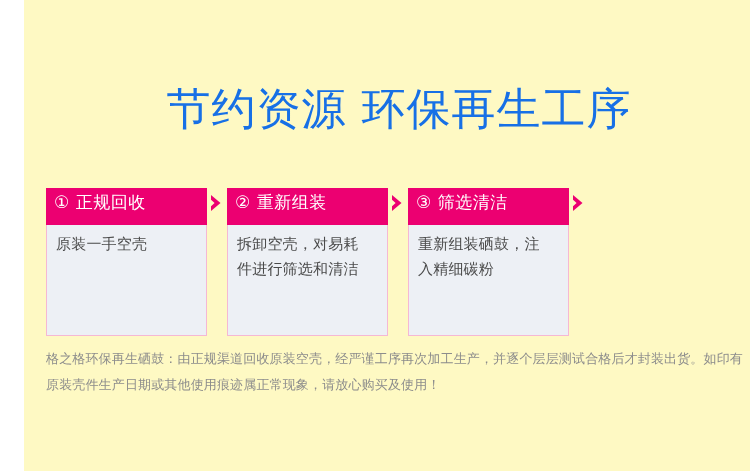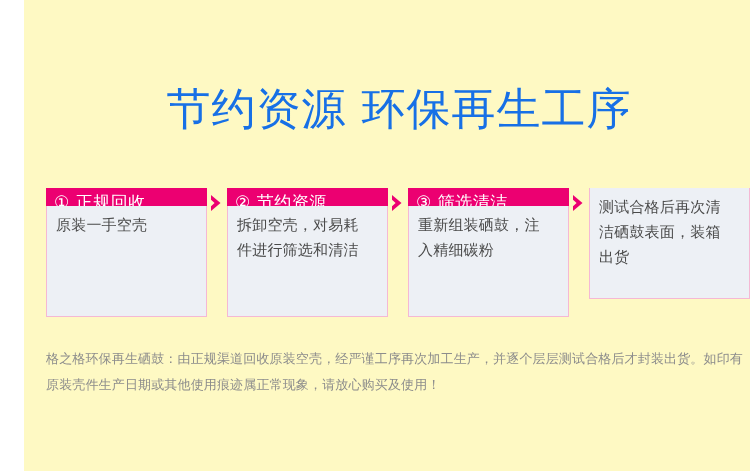--- a/index.html
+++ b/index.html
@@ -47,21 +47,21 @@
   }
 
   .card {
     width: 161px;
     flex: 0 0 161px;
     display: flex;
     flex-direction: column;
   }
 
   .card-head {
-    height: 18px;
+    height: 37px;
     background: #ec0071;
     color: #ffffff;
     font-size: 17px;
     line-height: 29px;
     padding-left: 8px;
     white-space: nowrap;
     overflow: hidden;
     letter-spacing: 0.5px;
   }
 
@@ -116,21 +116,21 @@
       <div class="card-body">原装一手空壳</div>
     </div>
 
     <div class="arrow">
       <svg width="16" height="18" viewBox="0 0 16 18" aria-hidden="true">
         <path d="M2 1 L11.5 9 L2 17 L2 12.2 L5.6 9 L2 5.8 Z" fill="#ec0071"></path>
       </svg>
     </div>
 
     <div class="card">
-      <div class="card-head">② 节约资源</div>
+      <div class="card-head">② 重新组装</div>
       <div class="card-body">拆卸空壳，对易耗件进行筛选和清洁</div>
     </div>
 
     <div class="arrow">
       <svg width="16" height="18" viewBox="0 0 16 18" aria-hidden="true">
         <path d="M2 1 L11.5 9 L2 17 L2 12.2 L5.6 9 L2 5.8 Z" fill="#ec0071"></path>
       </svg>
     </div>
 
     <div class="card">
@@ -138,20 +138,19 @@
       <div class="card-body">重新组装硒鼓，注入精细碳粉</div>
     </div>
 
     <div class="arrow">
       <svg width="16" height="18" viewBox="0 0 16 18" aria-hidden="true">
         <path d="M2 1 L11.5 9 L2 17 L2 12.2 L5.6 9 L2 5.8 Z" fill="#ec0071"></path>
       </svg>
     </div>
 
     <div class="card">
-      <div class="card-body">测试合格后再次清洁硒鼓表面，装箱出货</div>
     </div>
 
   </div>
 
   <div class="note">格之格环保再生硒鼓：由正规渠道回收原装空壳，经严谨工序再次加工生产，并逐个层层测试合格后才封装出货。如印有原装壳件生产日期或其他使用痕迹属正常现象，请放心购买及使用！</div>
 
 </div>
 
 </body></html>

